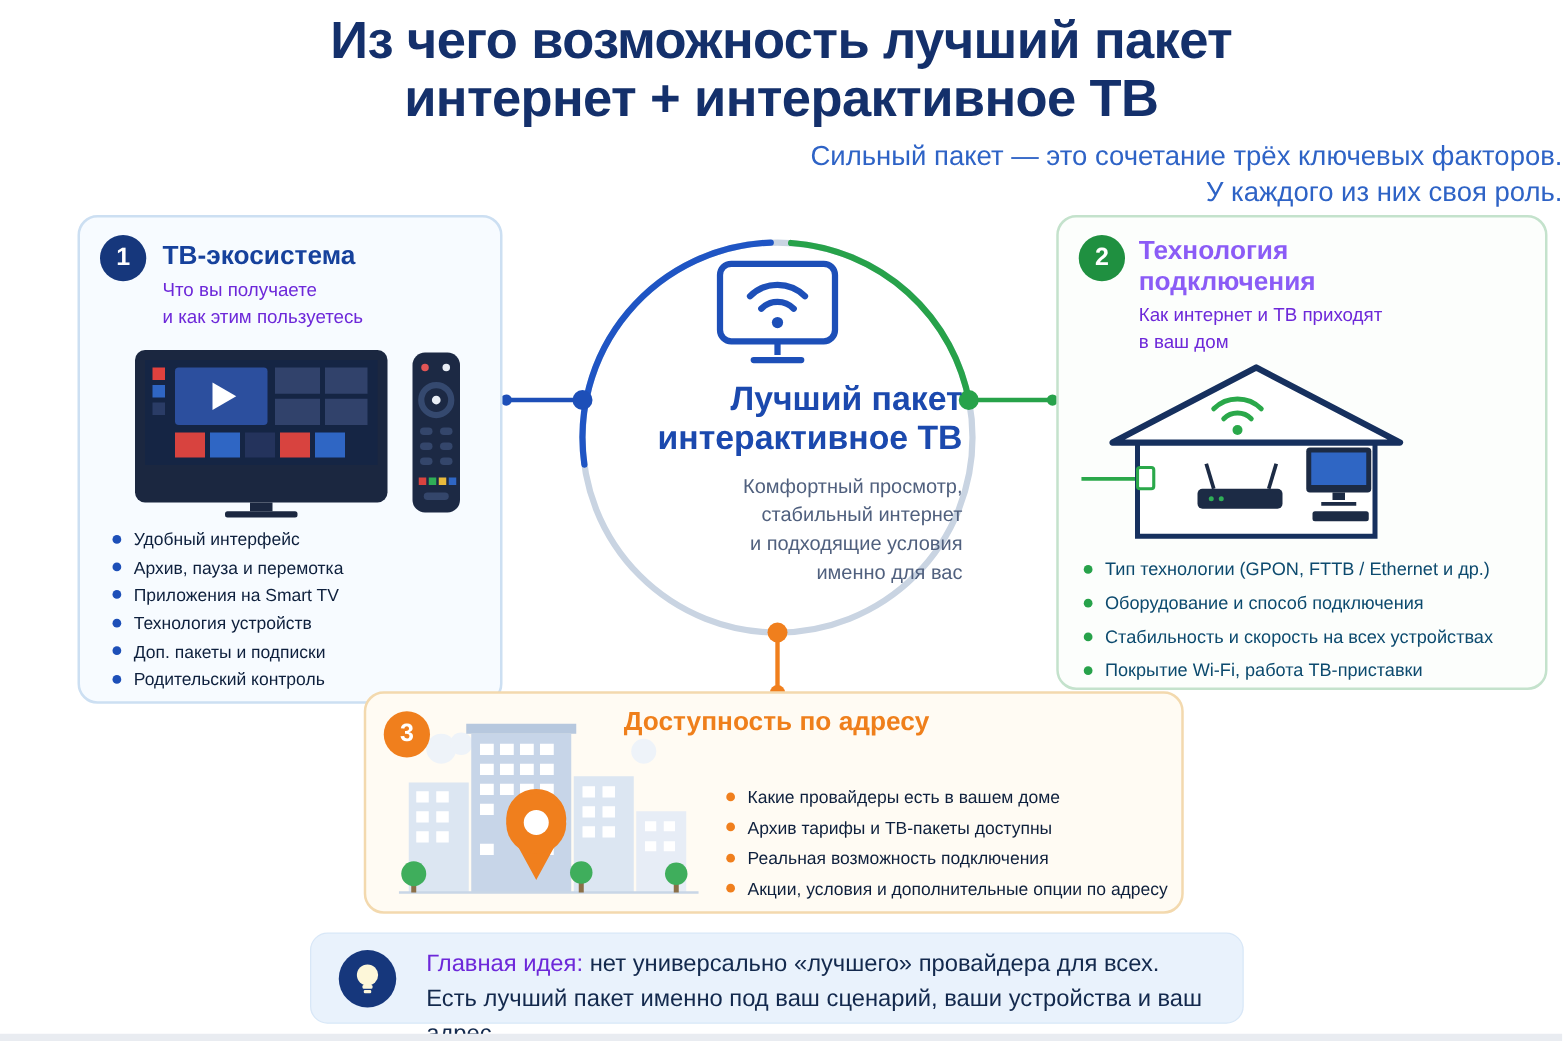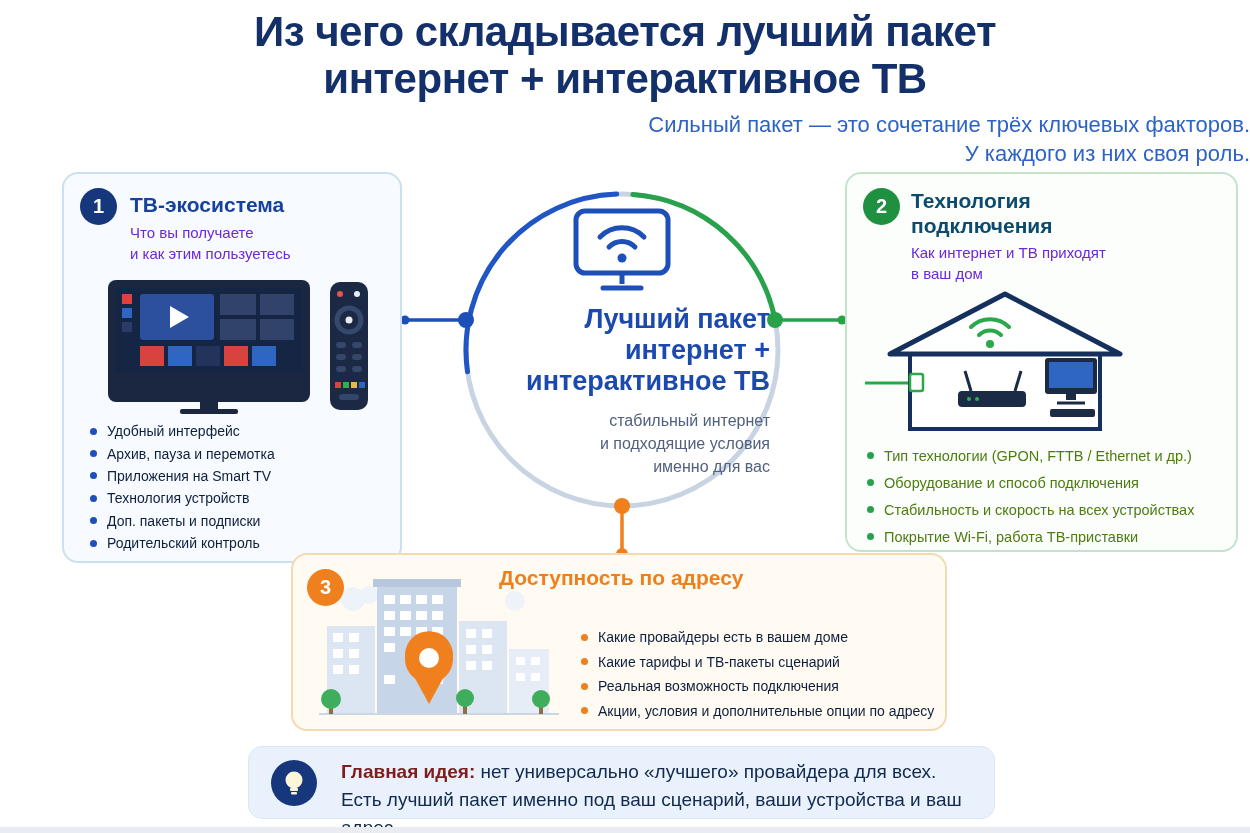--- a/index.html
+++ b/index.html
@@ -18,65 +18,65 @@
   .card-addr { left:291px; top:553px; width:656px; height:178px; background:#fffbf3; border:2px solid #f3d9ae; }
 
   .badge { position:absolute; width:37px; height:37px; border-radius:50%; color:#fff;
            font-weight:800; font-size:20px; display:flex; align-items:center; justify-content:center; }
   .badge-1 { left:16px; top:14px; background:#16377c; }
   .badge-2 { left:16px; top:14px; background:#1f9040; }
   .badge-3 { left:14px; top:14px; background:#f07f1d; }
 
   .card-title { position:absolute; font-weight:800; font-size:21px; line-height:25px; }
   .t-tv   { left:66px; top:18px; color:#16419c; }
-  .t-tech { left:64px; top:14px; color:#0c4a6e; }
+  .t-tech { left:64px; top:14px; color:#8b5cf6; }
   .t-addr { left:206px; top:10px; color:#ef7f1b; }
 
   .card-sub { position:absolute; font-size:15px; line-height:21px; color:#6d28d9; }
   .s-tv   { left:66px; top:48px; }
   .s-tech { left:64px; top:68px; }
   .s-addr { left:206px; top:44px; color:#17305e; }
 
   ul.bullets { list-style:none; margin:0; padding:0; position:absolute; }
   ul.bullets li { display:flex; align-items:center; }
   ul.bullets .dot { width:7px; height:7px; border-radius:50%; margin-right:10px; flex-shrink:0; }
   .bl-tv   { left:26px;  top:246px; font-size:14px;   color:#0d1f3c; }
   .bl-tv li { height:22.4px; }
   .bl-tv .dot { background:#1d4fb8; }
-  .bl-tech { left:20px;  top:268px; font-size:14.5px; color:#4d7c0f; }
+  .bl-tech { left:20px;  top:268px; font-size:14.5px; color:#0c4a6e; }
   .bl-tech li { height:27px; }
   .bl-tech .dot { background:#27a24a; }
   .bl-addr { left:288px; top:70px;  font-size:14px;   color:#0d1f3c; }
   .bl-addr li { height:24.5px; }
   .bl-addr .dot { background:#f07f1d; }
 
   .illus { position:absolute; }
 
   .overlay-svg { position:absolute; left:0; top:0; width:1250px; height:833px; pointer-events:none; }
 
   .center-content { position:absolute; left:474px; top:206px; width:296px; text-align:right; }
   .center-title { margin-top:6px; color:#1b49ae; font-weight:800; font-size:27px; line-height:31px; }
   .center-desc  { margin-top:12px; color:#50607e; font-size:16px; line-height:23px; }
 
   .footer { position:absolute; left:248px; top:746px; width:747px; height:73px;
             background:#e9f2fc; border:1px solid #d8e7f7; border-radius:14px; }
   .footer-icon { position:absolute; left:22px; top:13px; width:46px; height:46px; border-radius:50%;
                  background:#16377c; display:flex; align-items:center; justify-content:center; }
   .footer-text { position:absolute; left:92px; top:11px; font-size:19px; line-height:28px; color:#13294d; }
-  .footer-label { font-weight:700; color:#7f1d1d; }
+  .footer-label { font-weight:400; color:#6d28d9; }
 
   .bottom-strip { position:absolute; left:0; bottom:0; width:100%; height:6px; background:#e9ecf1; }
 </style>
 </head>
 <body>
 
 <div class="page">
 
   <div class="title">
-    <div>Из чего складывается лучший пакет</div>
+    <div>Из чего возможность лучший пакет</div>
     <div>интернет + интерактивное ТВ</div>
   </div>
   <div class="subtitle">
     <div>Сильный пакет — это сочетание трёх ключевых факторов.</div>
     <div>У каждого из них своя роль.</div>
   </div>
 
   <svg class="overlay-svg" viewBox="0 0 1250 833">
     <circle cx="622" cy="350" r="156" fill="#ffffff" stroke="#c9d4e2" stroke-width="5"></circle>
     <path d="M 467.5 371.7 A 156 156 0 0 1 616.6 194.1" fill="none" stroke="#1f55c4" stroke-width="5" stroke-linecap="round"></path>
@@ -96,24 +96,24 @@
     <svg width="110" height="92" viewBox="0 0 110 92" style="display:block;margin:0 auto;">
       <rect x="9" y="5" width="92" height="62" rx="9" fill="#ffffff" stroke="#1d4fb8" stroke-width="5"></rect>
       <path d="M 33 31 A 31 31 0 0 1 77 31" fill="none" stroke="#1d4fb8" stroke-width="5" stroke-linecap="round"></path>
       <path d="M 42 41 A 18 18 0 0 1 68 41" fill="none" stroke="#1d4fb8" stroke-width="5" stroke-linecap="round"></path>
       <circle cx="55" cy="52" r="4.5" fill="#1d4fb8"></circle>
       <line x1="55" y1="67" x2="55" y2="78" stroke="#1d4fb8" stroke-width="5"></line>
       <line x1="36" y1="82" x2="74" y2="82" stroke="#1d4fb8" stroke-width="5" stroke-linecap="round"></line>
     </svg>
     <div class="center-title">
       <div>Лучший пакет</div>
-      <div>интернет +</div>
       <div>интерактивное ТВ</div>
     </div>
     <div class="center-desc">
+      <div>Комфортный просмотр,</div>
       <div>стабильный интернет</div>
       <div>и подходящие условия</div>
       <div>именно для вас</div>
     </div>
   </div>
 
   <div class="card card-tv">
     <div class="badge badge-1">1</div>
     <div class="card-title t-tv">ТВ-экосистема</div>
     <div class="card-sub s-tv">
@@ -304,21 +304,21 @@
     <div class="badge badge-3">3</div>
     <div class="card-title t-addr">Доступность по адресу</div>
 
     <ul class="bullets bl-addr">
       <li>
           <span class="dot"></span>
           <span>Какие провайдеры есть в вашем доме</span>
         </li>
       <li>
           <span class="dot"></span>
-          <span>Какие тарифы и ТВ-пакеты сценарий</span>
+          <span>Архив тарифы и ТВ-пакеты доступны</span>
         </li>
       <li>
           <span class="dot"></span>
           <span>Реальная возможность подключения</span>
         </li>
       <li>
           <span class="dot"></span>
           <span>Акции, условия и дополнительные опции по адресу</span>
         </li>
     </ul>

